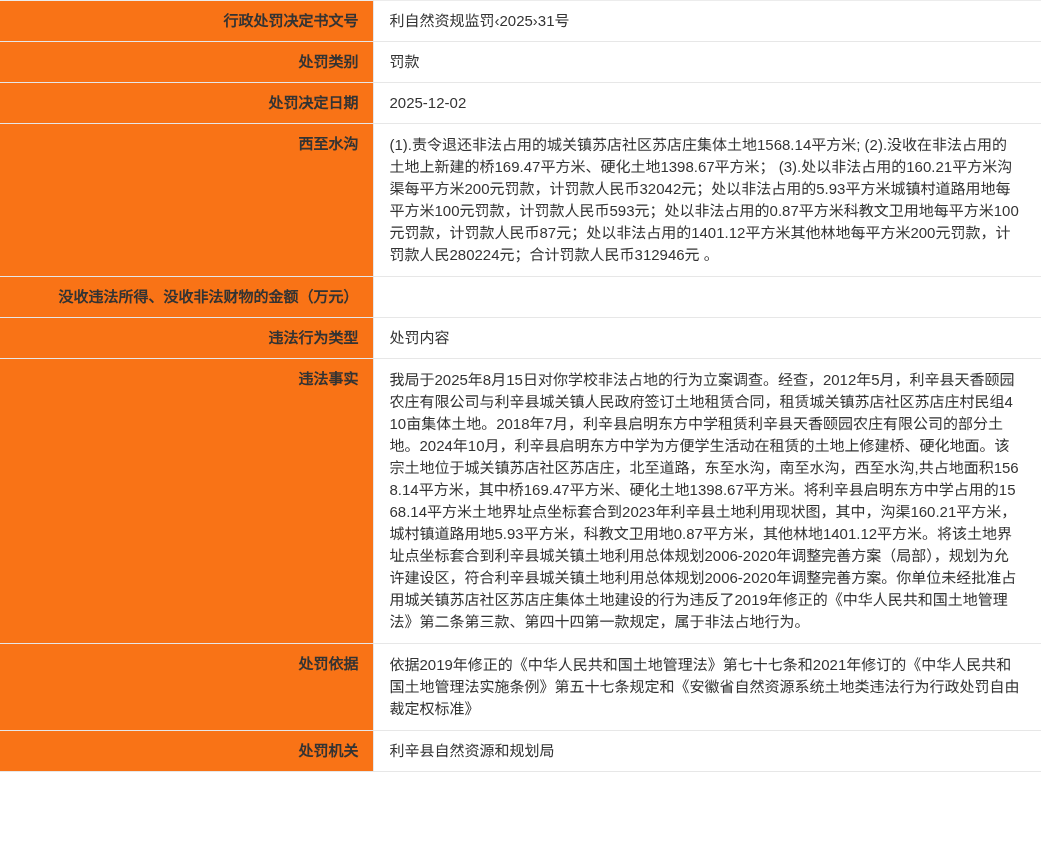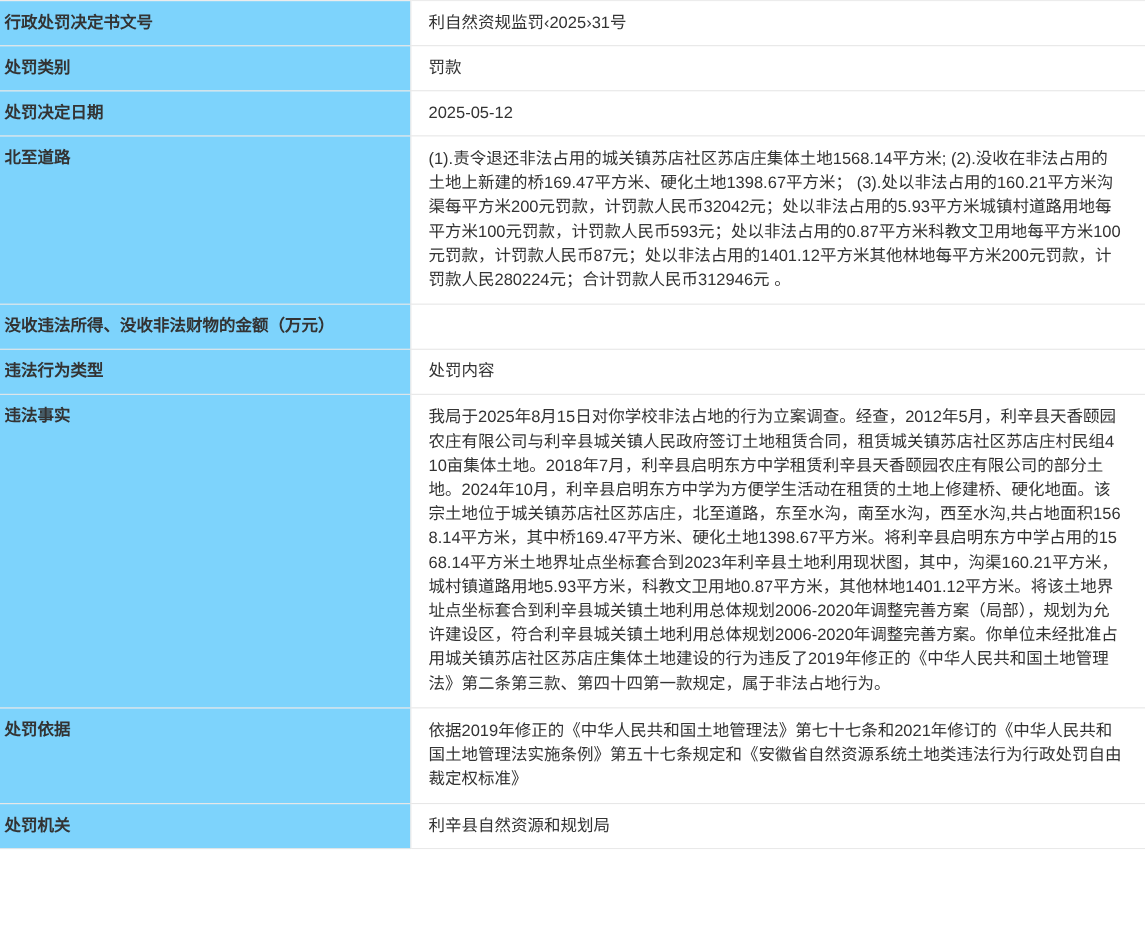--- a/index.html
+++ b/index.html
@@ -16,26 +16,27 @@
     border-top: 1px solid #ececec;
   }
   .penalty-table td {
     border-bottom: 1px solid #e7e7e7;
     font-size: 15px;
     box-sizing: border-box;
     word-break: break-all;
   }
   td.cell-label {
     width: 373px;
-    background: #7dd3fc;
+    background: #f97316;
     font-weight: bold;
-    padding-left: 4px;
+    padding-left: 20px;
     padding-right: 14px;
     border-right: 1px solid #e7e7e7;
     line-height: 20px;
+    text-align: right;
   }
   td.cell-value {
     padding-left: 16px;
     padding-right: 20px;
     line-height: 22px;
   }
   tr.row-single td {
     height: 41px;
     vertical-align: middle;
     padding-top: 0;
@@ -55,24 +56,24 @@
     <tr class="row-single">
       <td class="cell-label">行政处罚决定书文号</td>
       <td class="cell-value">利自然资规监罚‹2025›31号</td>
     </tr>
     <tr class="row-single">
       <td class="cell-label">处罚类别</td>
       <td class="cell-value">罚款</td>
     </tr>
     <tr class="row-single">
       <td class="cell-label">处罚决定日期</td>
-      <td class="cell-value">2025-05-12</td>
+      <td class="cell-value">2025-12-02</td>
     </tr>
     <tr class="row-multi">
-      <td class="cell-label">北至道路</td>
+      <td class="cell-label">西至水沟</td>
       <td class="cell-value">(1).责令退还非法占用的城关镇苏店社区苏店庄集体土地1568.14平方米; (2).没收在非法占用的土地上新建的桥169.47平方米、硬化土地1398.67平方米； (3).处以非法占用的160.21平方米沟渠每平方米200元罚款，计罚款人民币32042元；处以非法占用的5.93平方米城镇村道路用地每平方米100元罚款，计罚款人民币593元；处以非法占用的0.87平方米科教文卫用地每平方米100元罚款，计罚款人民币87元；处以非法占用的1401.12平方米其他林地每平方米200元罚款，计罚款人民280224元；合计罚款人民币312946元 。</td>
     </tr>
     <tr class="row-single">
       <td class="cell-label">没收违法所得、没收非法财物的金额（万元）</td>
       <td class="cell-value"></td>
     </tr>
     <tr class="row-single">
       <td class="cell-label">违法行为类型</td>
       <td class="cell-value">处罚内容</td>
     </tr>

